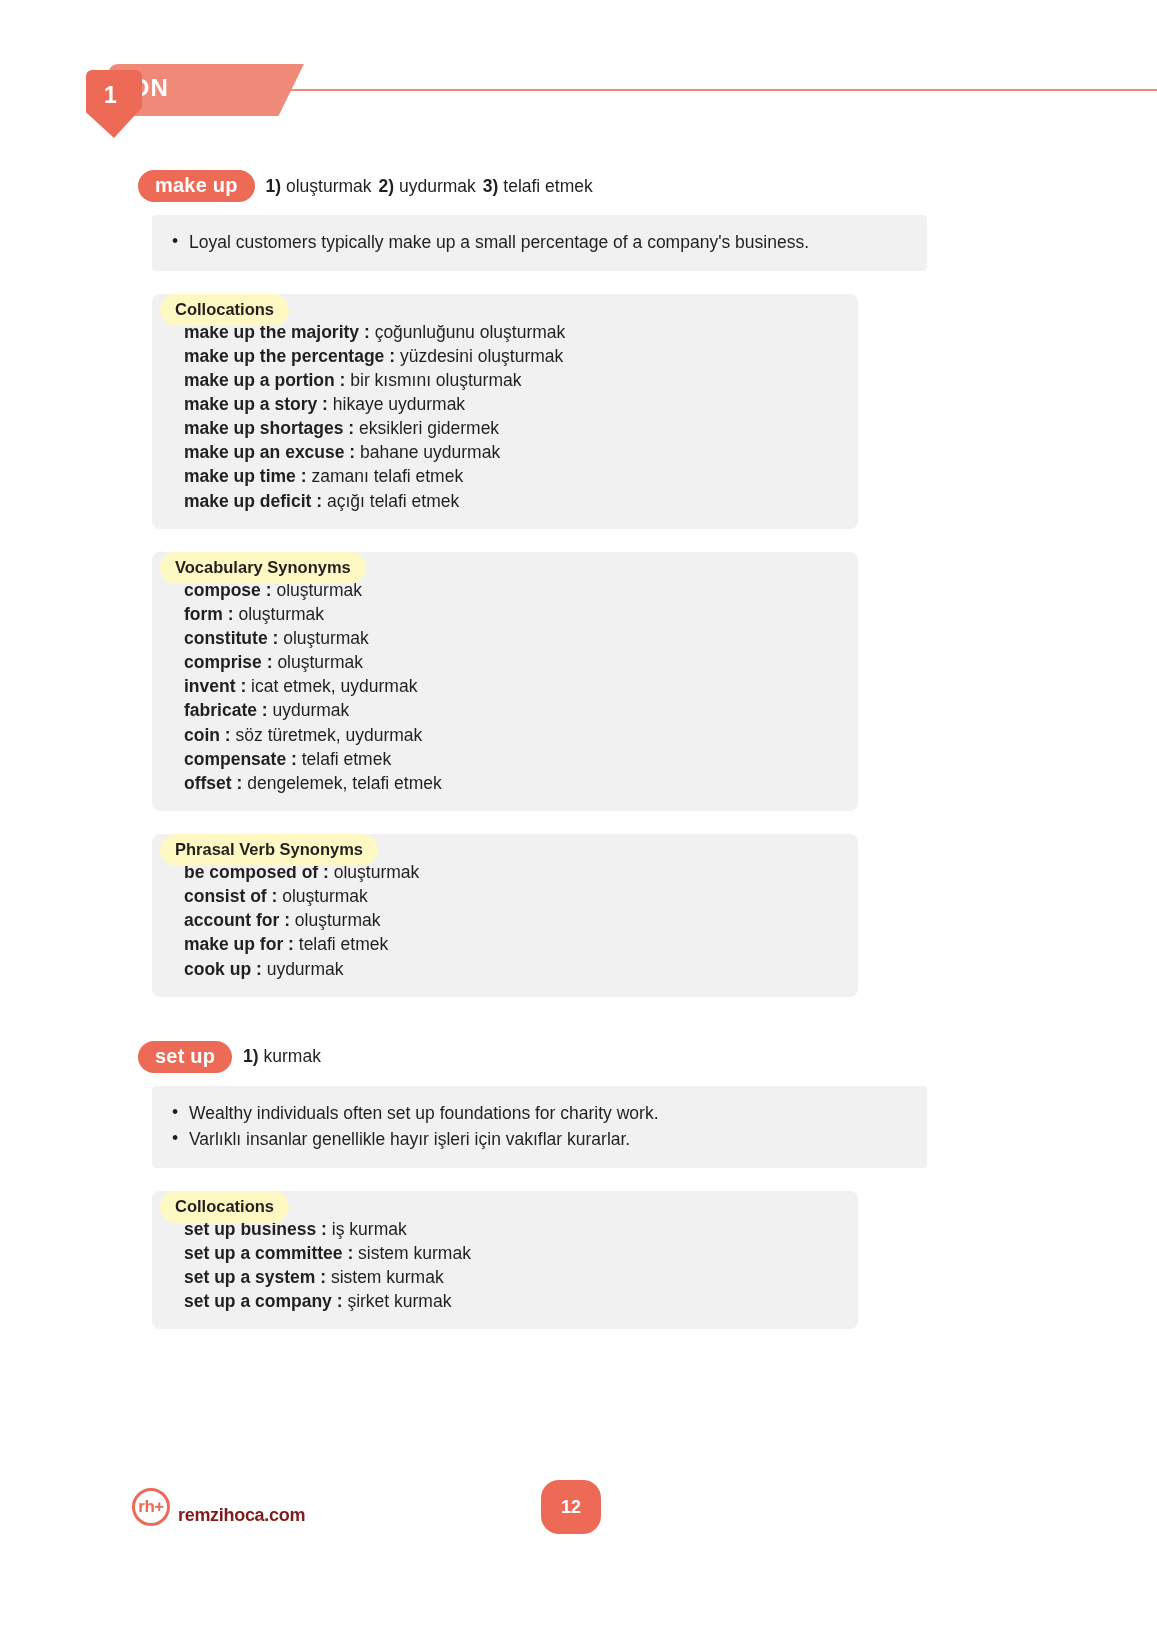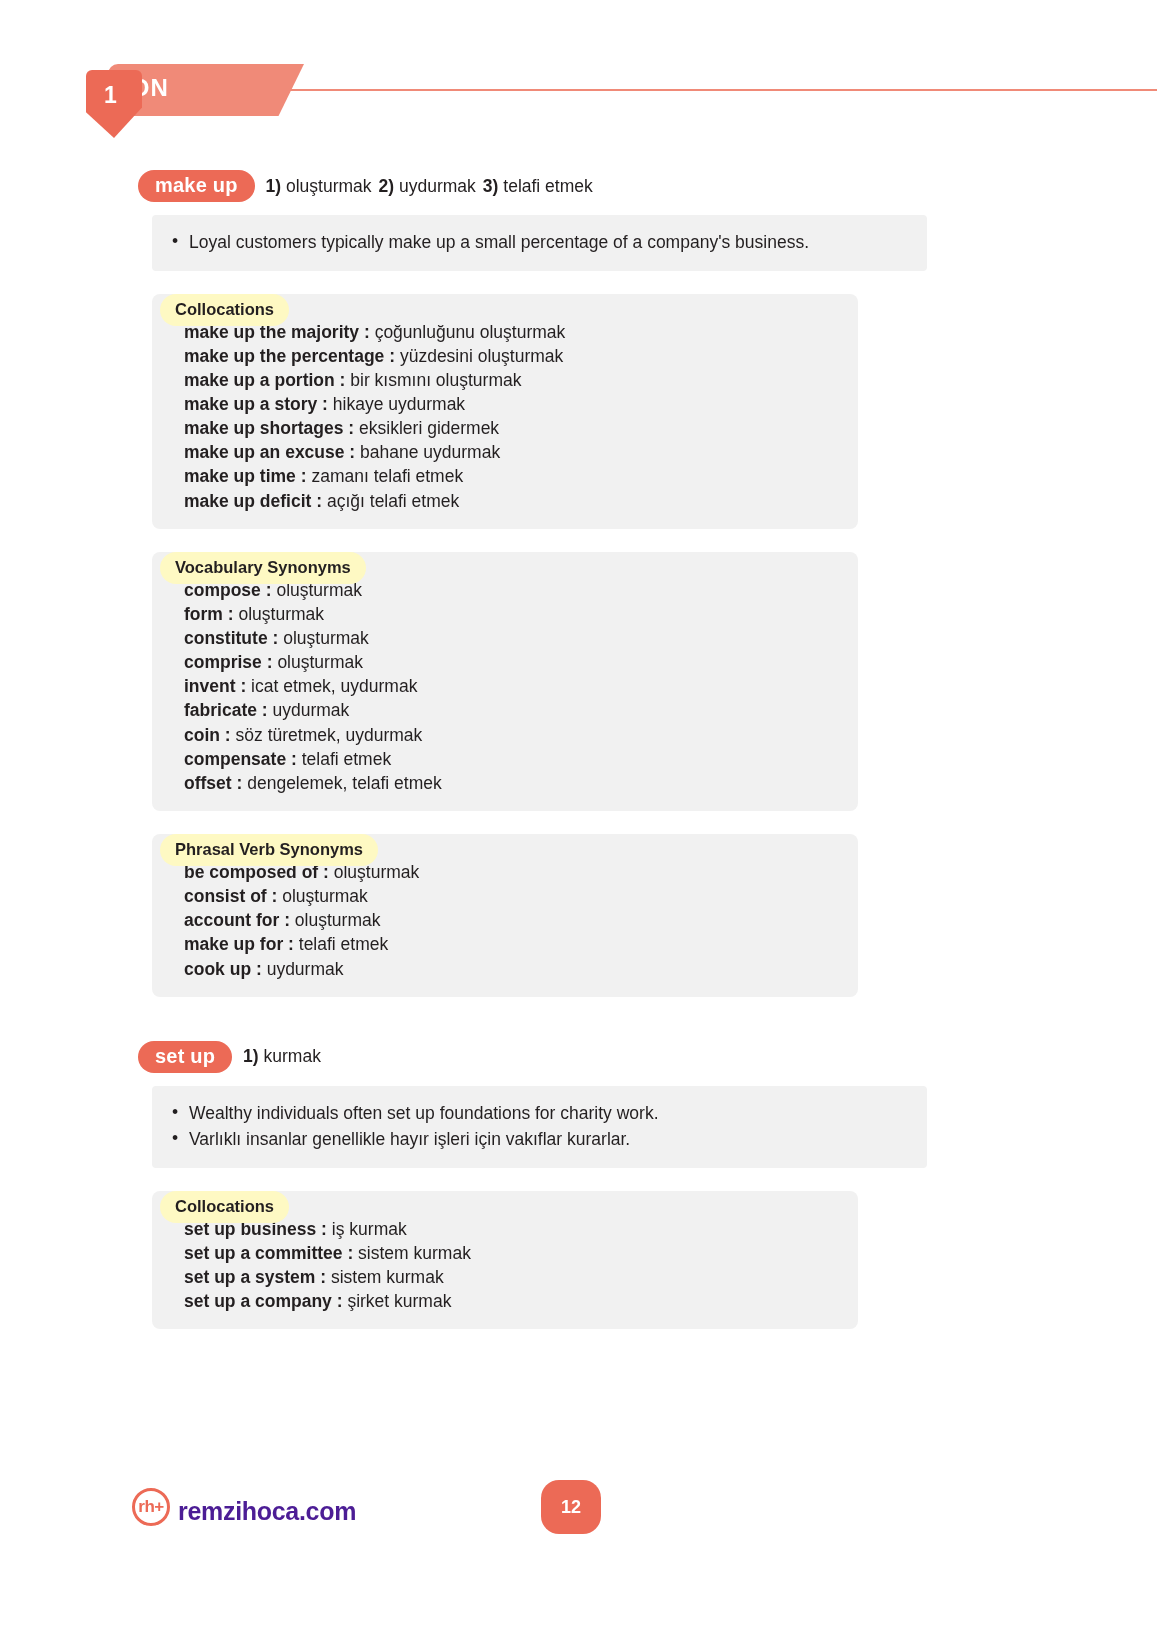--- a/index.html
+++ b/index.html
@@ -189,22 +189,22 @@
     display: flex;
     align-items: center;
     justify-content: center;
     color: #ec6a56;
     font-size: 17px;
     font-weight: bold;
     letter-spacing: -0.5px;
   }
   .logo-text {
     margin-left: 8px;
-    color: #4c1d95;
-    font-size: 25px;
+    color: #7f1d1d;
+    font-size: 18px;
     font-weight: bold;
     letter-spacing: -0.3px;
   }
   .page-badge {
     position: absolute;
     left: 541px;
     top: 2px;
     width: 60px;
     height: 54px;
     background: #ec6a56;

